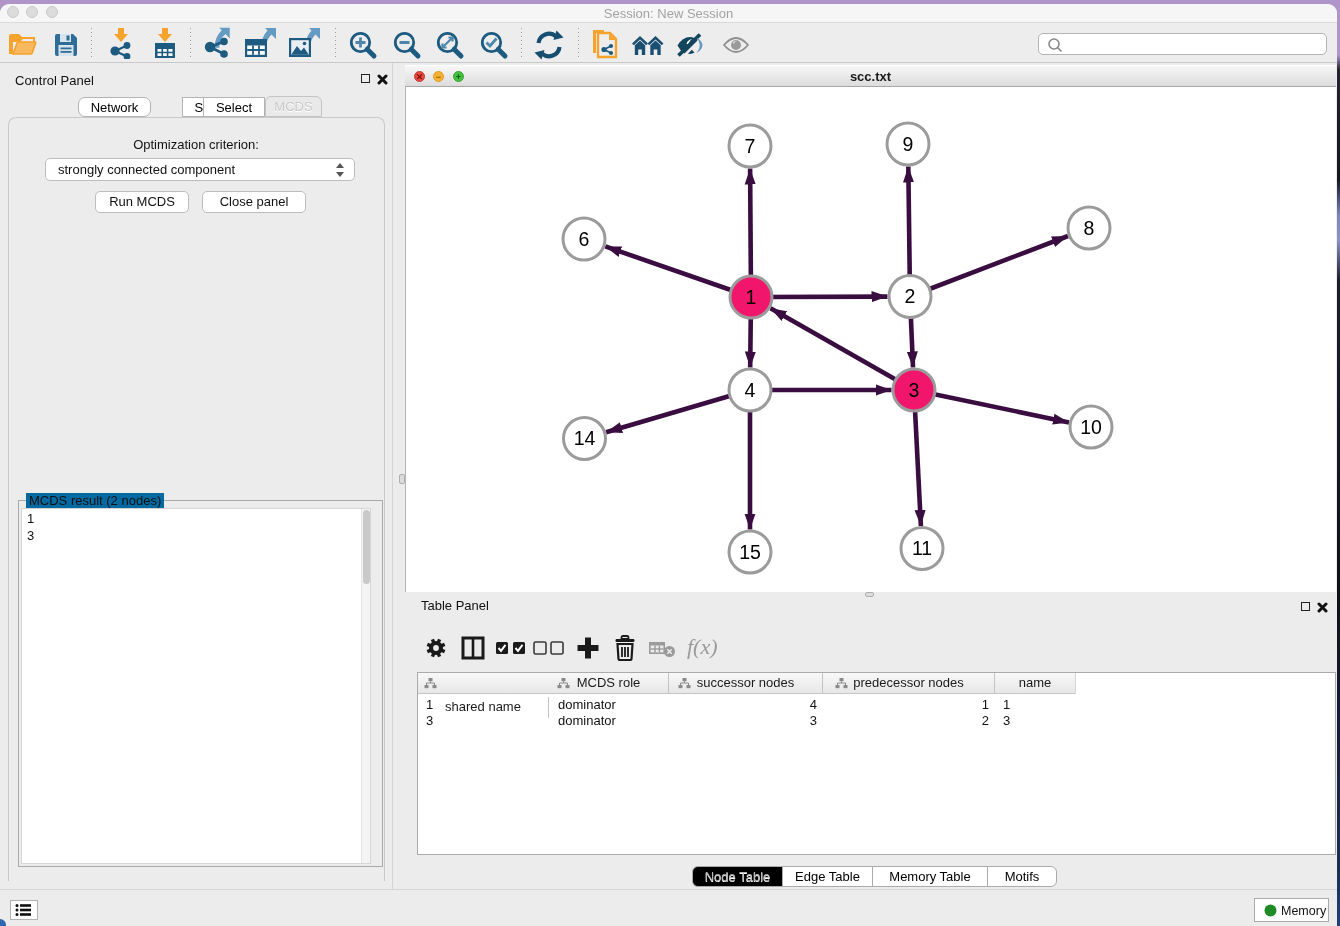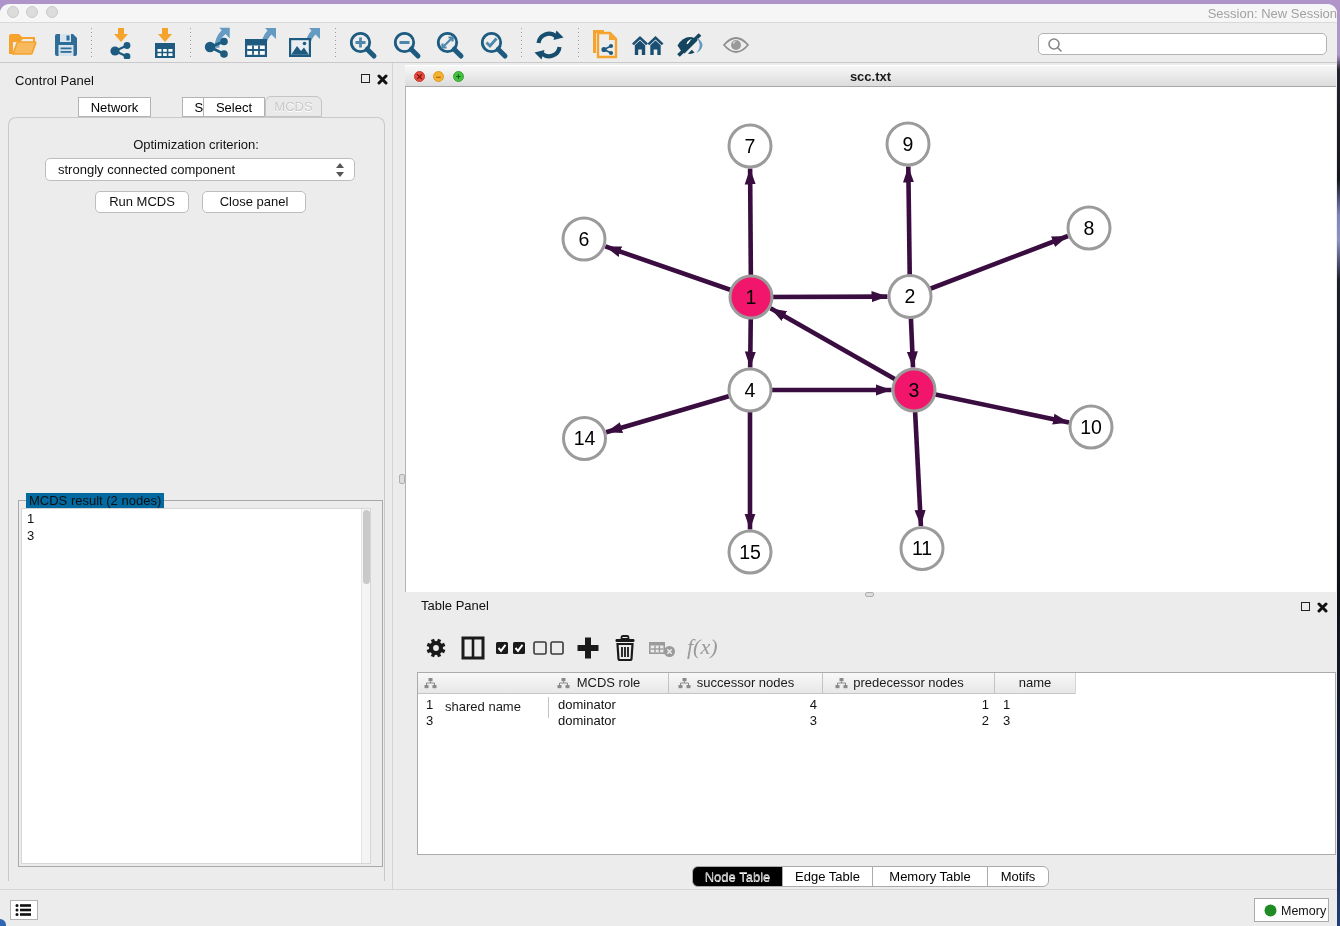--- a/index.html
+++ b/index.html
@@ -5,21 +5,21 @@
 * { margin:0; padding:0; box-sizing:border-box; }
 html,body { width:1340px; height:926px; overflow:hidden; font-family:"Liberation Sans", sans-serif; }
 body { background:#AE94C8; position:relative; }
 .abs { position:absolute; }
 #rightstrip { left:1336px; top:0; width:4px; height:926px;
   background:linear-gradient(to bottom,#b095c9 0px,#b095c9 55px,#23222e 70px,#16161f 180px,#7b85bb 215px,#8b93c4 240px,#1d1d2c 280px,#101018 600px,#1c2d55 870px,#24407a 926px); }
 #mainwin { left:0; top:4px; width:1337px; height:922px; background:#ececec; border-radius:9px 9px 0 0; overflow:hidden; }
 
 #titlebar { left:0; top:0; width:1337px; height:19px; background:#f6f6f6; border-bottom:1px solid #d9d9d9; border-radius:9px 9px 0 0; }
 .tl { position:absolute; top:2px; width:12px; height:12px; border-radius:50%; background:#dcdcdc; border:1px solid #c9c9c9; }
-#wtitle { position:absolute; top:2px; left:0; width:100%; text-align:right; font-size:13px; color:#a2a2a2; }
+#wtitle { position:absolute; top:2px; left:0; width:100%; text-align:center; font-size:13px; color:#a2a2a2; }
 
 #toolbar { left:0; top:19px; width:1337px; height:40px; background:#ededed; border-bottom:1px solid #c9c9c9; }
 .sep { position:absolute; top:5px; height:32px; width:1px;
   background-image:linear-gradient(to bottom,#9a9a9a 1px,transparent 1px); background-size:1px 4px; }
 .ticon { position:absolute; transform:translateY(-2px); }
 #searchbox { position:absolute; left:1038px; top:10px; width:289px; height:22px; background:#fff; border:1px solid #b3b3b3; border-radius:5px; }
 
 #cpanel { left:0; top:59px; width:393px; height:826px; background:#ececec; border-right:1px solid #d5d5d5; }
 #cp-title { position:absolute; left:15px; top:10px; font-size:13px; color:#111; }
 .winbtn-sq { position:absolute; width:9px; height:9px; border:1.5px solid #222; }
@@ -192,21 +192,21 @@
         </svg>
       </div>
   </div>
 
   <div id="cpanel" class="abs">
     <div id="cp-title">Control Panel</div>
     <div class="winbtn-sq" style="left:361px; top:11px;"></div>
     <div class="winbtn-x" style="left:377px; top:11px;"><svg width="11" height="11" viewBox="0 0 11 11">
           <path d="M2,2 L9,9 M9,2 L2,9" stroke="#111" stroke-width="3" stroke-linecap="round"></path>
         </svg></div>
-    <div class="cptab" style="left:78px; top:34px; width:73px;">Network</div>
+    <div class="cptab" style="left:78px; top:34px; width:73px;border-radius:7px;">Network</div>
     <div class="cptab" style="left:150px; top:34px; width:54px;margin-left:32px;">Style</div>
     <div class="cptab" style="left:203px; top:34px; width:62px;">Select</div>
     <div class="cptab" id="tab-mcds" style="left:265px; top:33px; width:57px; height:21px;">MCDS</div>
     <div id="cp-content"></div>
     <div id="optlabel">Optimization criterion:</div>
     <div id="combo">strongly connected component
       <svg width="12" height="16" style="position:absolute;right:8px;top:3px;" viewBox="0 0 12 16">
           <path d="M6 1 L10 6 L2 6 Z" fill="#555"></path>
           <path d="M6 15 L10 10 L2 10 Z" fill="#555"></path>
         </svg>
@@ -383,21 +383,21 @@
       <div class="cell" style="left:585px; top:24px;">1</div>
       <div class="cell" style="left:8px; top:40px;">3</div>
       <div class="cell" style="left:140px; top:40px;">dominator</div>
       <div class="cell" style="left:251px; top:40px; width:148px; text-align:right;">3</div>
       <div class="cell" style="left:405px; top:40px; width:166px; text-align:right;">2</div>
       <div class="cell" style="left:585px; top:40px;">3</div>
     </div>
     <div class="btab" style="left:287px; top:274px; width:91px; background:#000000; color:#b8b8b8; text-shadow:0 1px 0 #fff; border-radius:6px 0 0 6px;">Node Table</div>
     <div class="btab" style="left:377px; top:274px; width:91px;">Edge Table</div>
     <div class="btab" style="left:467px; top:274px; width:116px;">Memory Table</div>
-    <div class="btab" style="left:582px; top:274px; width:62px; border-radius:0 6px 6px 0;text-align:center;">Motifs</div>
+    <div class="btab" style="left:582px; top:274px; width:70px; border-radius:0 6px 6px 0;text-align:center;">Motifs</div>
   </div>
 
   <div class="abs" style="left:399px;top:470px;width:6px;height:10px;background:#dcdcdc;border:1px solid #b0b0b0;border-radius:2px;"></div>
   <div class="abs" style="left:865px;top:588px;width:9px;height:5px;background:#dcdcdc;border:1px solid #b0b0b0;border-radius:2px;"></div>
   <div id="statusbar" class="abs">
     <div id="listbtn"><svg width="26" height="18" viewBox="0 0 26 18">
           <g fill="#111">
             <circle cx="6" cy="4.5" r="1.5"></circle>
             <rect x="9" y="3.2" width="11" height="2.6"></rect>
             <circle cx="6" cy="9" r="1.5"></circle>

